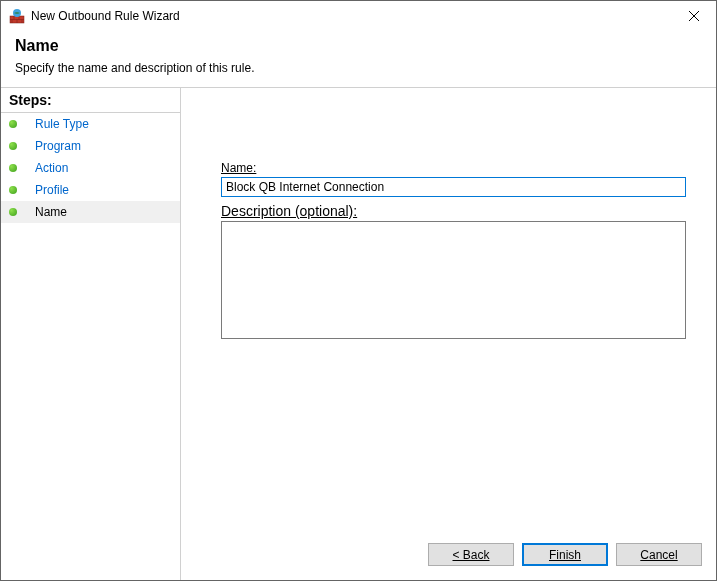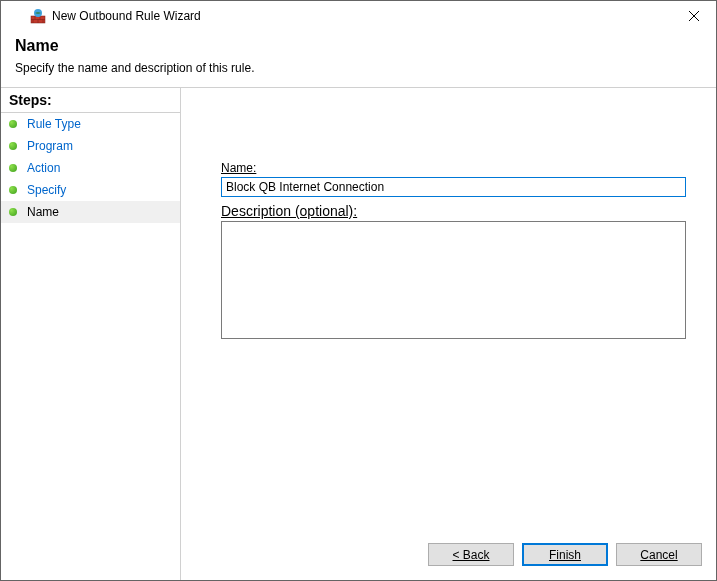--- a/index.html
+++ b/index.html
@@ -18,21 +18,20 @@
     flex-direction: column;
     background: #fff;
     position: relative;
   }
   .titlebar {
     height: 30px;
     display: flex;
     align-items: center;
     padding: 0 8px 0 8px;
     position: relative;
-    margin-left: 21px;
   }
   .titlebar .app-icon {
     width: 16px;
     height: 16px;
     margin-right: 6px;
     display: inline-flex;
     align-items: center;
     justify-content: center;
   }
   .titlebar .title {
@@ -82,21 +81,21 @@
     font-weight: bold;
     font-size: 14px;
     padding: 4px 8px;
     border-bottom: 1px solid #d0d0d0;
   }
   .step-item {
     display: flex;
     align-items: center;
     padding: 4px 8px;
     font-size: 12px;
-    gap: 10px;
+    gap: 18px;
   }
   .step-item.current {
     background: #f0f0f0;
   }
   .step-item .bullet {
     width: 8px;
     height: 8px;
     border-radius: 50%;
     background: radial-gradient(circle at 30% 30%, #8de04a, #3fa01f);
     flex-shrink: 0;
@@ -217,21 +216,21 @@
       <div class="step-item">
         <span class="bullet"></span>
         <span class="step-label">Program</span>
       </div>
       <div class="step-item">
         <span class="bullet"></span>
         <span class="step-label">Action</span>
       </div>
       <div class="step-item">
         <span class="bullet"></span>
-        <span class="step-label">Specify</span>
+        <span class="step-label">Profile</span>
       </div>
       <div class="step-item current">
         <span class="bullet"></span>
         <span class="step-label">Name</span>
       </div>
     </div>
 
     <div class="main-panel">
       <div class="form-area">
         <div class="field-label">Name:</div>

